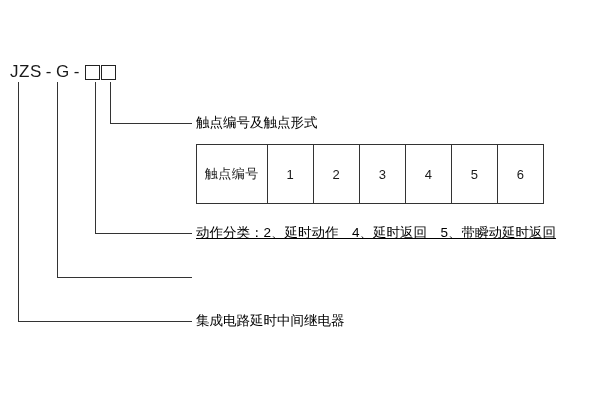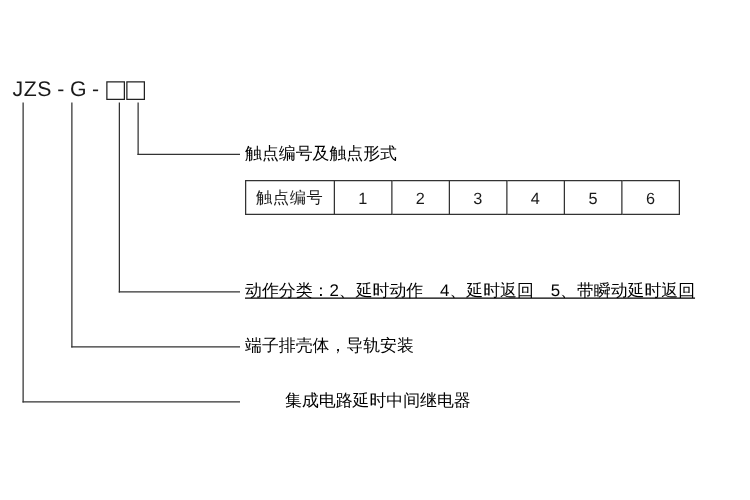--- a/index.html
+++ b/index.html
@@ -74,21 +74,21 @@
   }
   table.contact-table {
     border-collapse: collapse;
     font-size: 13px;
   }
   table.contact-table td {
     border: 1px solid #333;
     text-align: center;
     vertical-align: middle;
     height: 26px;
-    padding: 0 4px;
+    padding: 16px 4px;
     color: #1a1a1a;
   }
   table.contact-table td.head {
     width: 76px;
     letter-spacing: 0.5px;
   }
   table.contact-table td.num {
     width: 46px;
   }
 </style>
@@ -109,25 +109,24 @@
   <div class="vline" style="left:110px; top:82px; height:42px;"></div>
   <div class="hline" style="left:110px; top:123px; width:82px;"></div>
   <div class="label" style="left:196px; top:115px;">触点编号及触点形式</div>
 
   <div class="vline" style="left:95px; top:82px; height:152px;"></div>
   <div class="hline" style="left:95px; top:233px; width:97px;"></div>
   <div class="label" style="left:196px; top:225px;text-decoration:underline;">动作分类：2、延时动作　4、延时返回　5、带瞬动延时返回</div>
 
   <div class="vline" style="left:57px; top:82px; height:196px;"></div>
   <div class="hline" style="left:57px; top:277px; width:135px;"></div>
-  <div class="label" style="left:196px; top:269px;">端子排壳体，导轨安装</div>
 
   <div class="vline" style="left:18px; top:82px; height:240px;"></div>
   <div class="hline" style="left:18px; top:321px; width:174px;"></div>
-  <div class="label" style="left:196px; top:313px;margin-left:32px;">集成电路延时中间继电器</div>
+  <div class="label" style="left:196px; top:313px;">集成电路延时中间继电器</div>
 
   <div class="tbl-wrap">
     <table class="contact-table">
       <tbody>
         <tr>
           <td class="head">触点编号</td>
           <td class="num">1</td>
           <td class="num">2</td>
           <td class="num">3</td>
           <td class="num">4</td>

